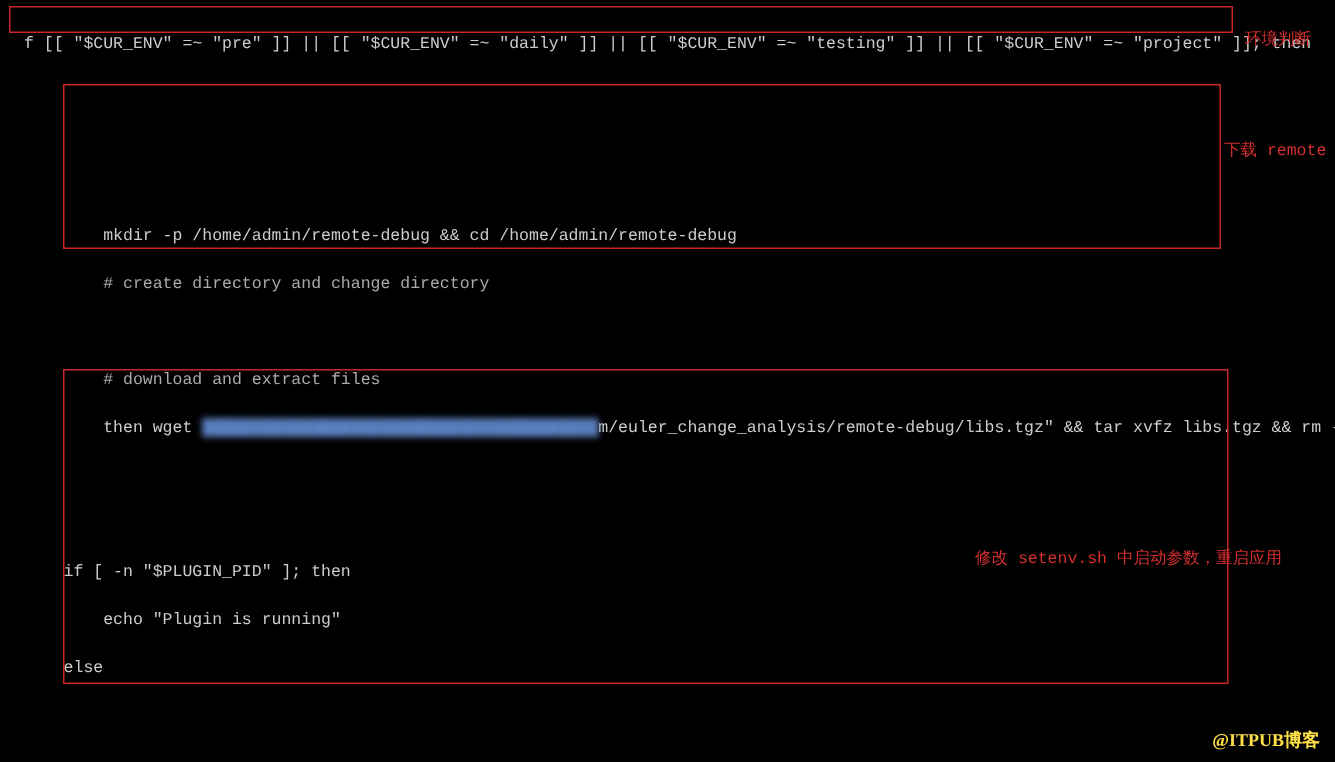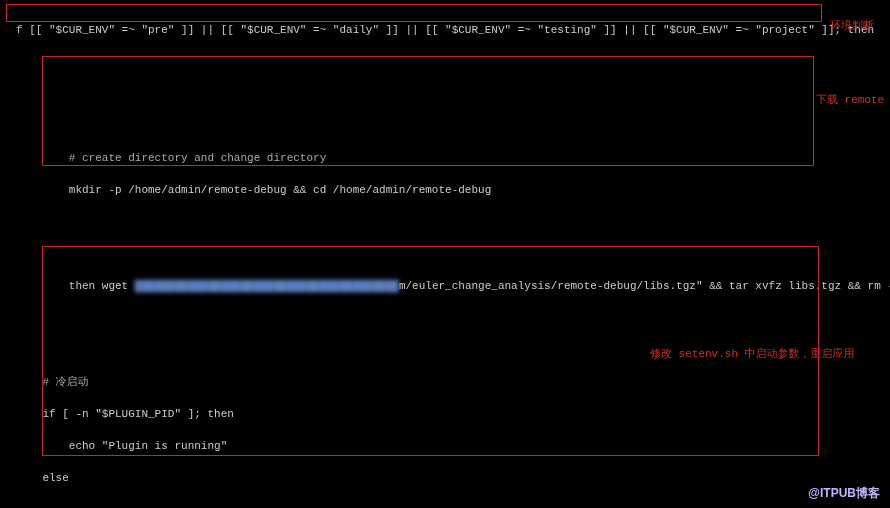--- a/index.html
+++ b/index.html
@@ -36,51 +36,50 @@
   .box2 { left: 42px; top: 56px; width: 770px; height: 108px; }
   .box3 { left: 42px; top: 246px; width: 775px; height: 208px; }
   .ann {
     position: absolute;
     color: #d32f2f;
     font-size: 11px;
     white-space: pre;
   }
   .ann1 { left: 830px; top: 18px; }
   .ann2 { left: 816px; top: 92px; }
-  .ann3 { left: 650px; top: 346px; }
+  .ann3 { left: 650px; top: 364px; }
   .watermark {
     position: absolute;
     right: 10px;
     bottom: 6px;
-    color: #c4b5fd;
-    font-family: Liberation Sans, sans-serif;
+    color: #fde047;
+    font-family: Liberation Serif, serif;
     font-weight: bold;
     font-size: 12px;
   }
   .blur {
     filter: blur(2px);
     color: #5b7fbf;
   }
 </style>
 </head>
 <body>
 
 <div class="code-area">
 <div class="line"><span class="gutter"> </span><span>f [[ "$CUR_ENV" =~ "pre" ]] || [[ "$CUR_ENV" =~ "daily" ]] || [[ "$CUR_ENV" =~ "testing" ]] || [[ "$CUR_ENV" =~ "project" ]]; then</span></div>
 <div class="line"><span class="gutter"> </span><span></span></div>
 <div class="line"><span class="gutter"> </span></div>
 <div class="line"><span class="gutter"> </span><span></span></div>
+<div class="line"><span class="gutter"> </span><span>        mkdir -p /home/admin/remote-debug &amp;&amp; cd /home/admin/remote-debug</span></div>
 <div class="line"><span class="gutter"> </span><span class="comment">        # create directory and change directory</span></div>
-<div class="line"><span class="gutter"> </span><span>        mkdir -p /home/admin/remote-debug &amp;&amp; cd /home/admin/remote-debug</span></div>
 <div class="line"><span class="gutter"> </span><span></span></div>
-<div class="line"><span class="gutter"> </span></div>
+<div class="line"><span class="gutter"> </span><span class="comment">        # download and extract files</span></div>
 <div class="line"><span class="gutter"> </span><span>        then wget </span><span class="blur">████████████████████████████████████████</span><span>m/euler_change_analysis/remote-debug/libs.tgz" &amp;&amp; tar xvfz libs.tgz &amp;&amp; rm -f libs.tgz</span></div>
 <div class="line"><span class="gutter"> </span><span></span></div>
 <div class="line"><span class="gutter"> </span><span></span></div>
-<div class="line"><span class="gutter"> </span><span class="comment">    # 冷启动</span></div>
 <div class="line"><span class="gutter"> </span><span>    if [ -n "$PLUGIN_PID" ]; then</span></div>
 <div class="line"><span class="gutter"> </span><span>        echo "Plugin is running"</span></div>
 <div class="line"><span class="gutter"> </span><span>    else</span></div>
 
 
 
 
 
 
 

